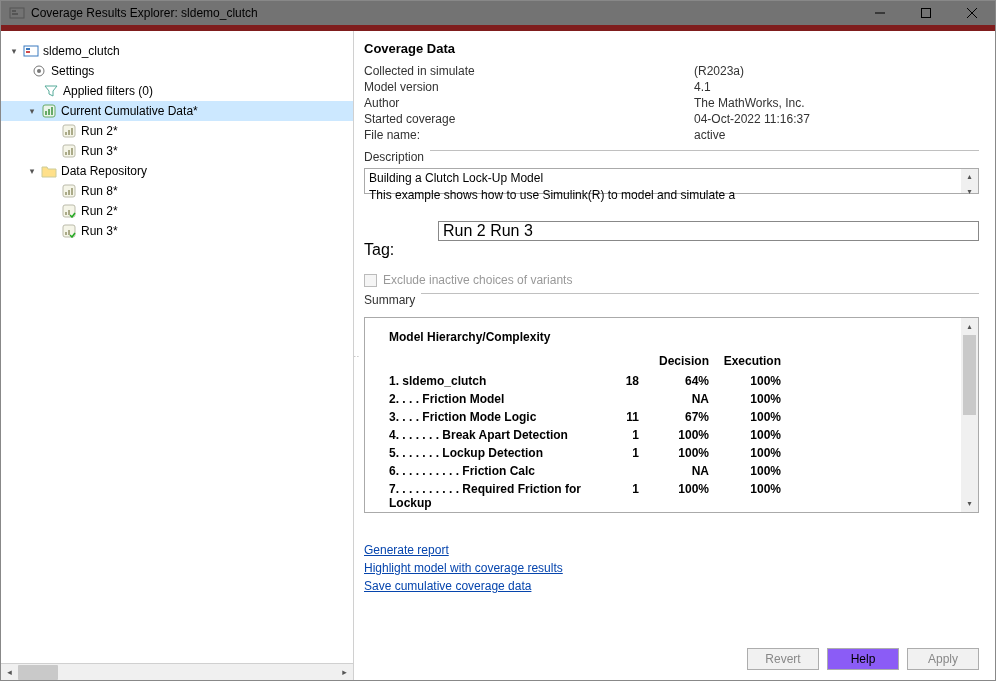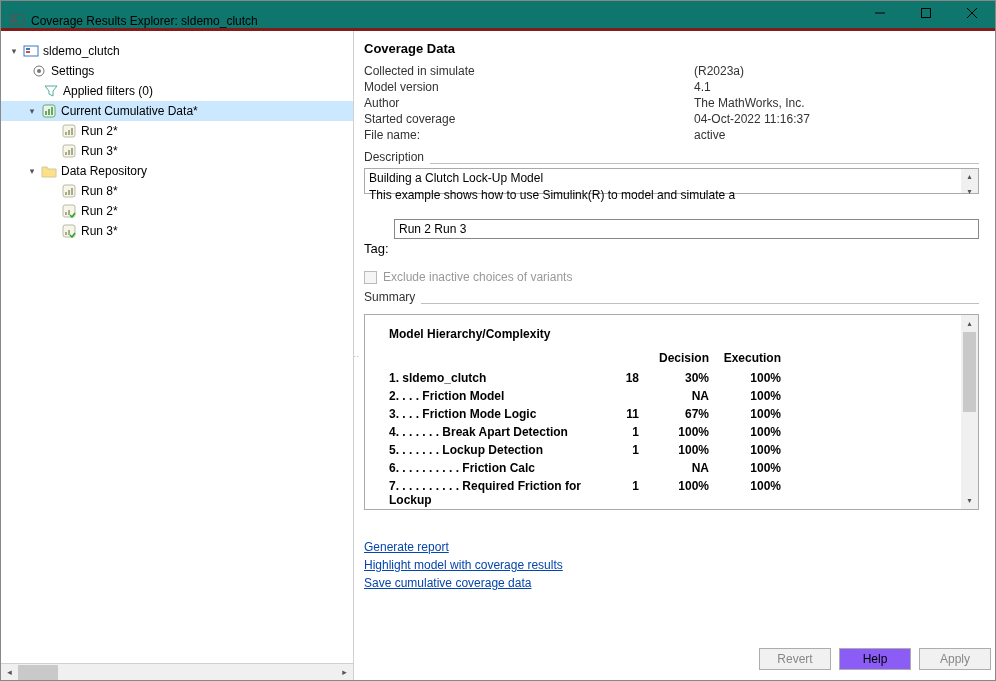--- a/index.html
+++ b/index.html
@@ -12,24 +12,24 @@
   height: 681px;
   overflow: hidden;
   border: 1px solid #888;
   display: flex;
   flex-direction: column;
 }
 
 
 .titlebar {
   height: 30px;
-  background: #0f766e;
-  border-bottom: 3px solid #7f1d1d;
+  background: #737373;
+  border-bottom: 6px solid #7f1d1d;
   display: flex;
-  align-items: flex-end;
+  align-items: center;
   padding-left: 8px;
 }
 .titlebar .app-icon {
   width: 16px; height: 16px;
   margin-right: 6px;
   display: inline-flex; align-items: center; justify-content: center;
 }
 .titlebar .title-text { font-size: 12px; }
 .titlebar .win-controls { margin-left: auto; display: flex; }
 .titlebar .win-btn {
@@ -94,21 +94,21 @@
   flex-direction: column;
   padding: 10px 16px 10px 10px;
   overflow: hidden;
   position: relative;
 }
 .section-title { font-weight: 600; font-size: 13px; margin-bottom: 8px; }
 .kv-row { display: flex; margin-bottom: 2px; font-size: 12px; }
 .kv-label { width: 330px; color: #333; }
 .kv-value { color: #333; }
 .group-label-row {
-  display: flex; align-items: flex-end; margin-top: 6px; margin-bottom: 4px;
+  display: flex; align-items: flex-start; margin-top: 6px; margin-bottom: 4px;
   font-size: 12px; color: #333;
 }
 .group-label-row .hr {
   flex: 1; height: 1px; background: #c0c0c0; margin-left: 6px;
 }
 .desc-box {
   border: 1px solid #aaa;
   background: #fff;
   height: 26px;
   font-size: 12px;
@@ -116,23 +116,23 @@
   line-height: 15px;
   position: relative;
 }
 .desc-scroll {
   position: absolute; right: 0; top: 0; bottom: 0; width: 17px;
   background: #f0f0f0;
   display: flex; flex-direction: column; align-items: center; justify-content: space-between;
 }
 .desc-scroll .arrow { height: 16px; width: 100%; display:flex; align-items:center; justify-content:center; font-size:8px; color:#555;}
 .tag-row { display:flex; align-items:center; margin-top:8px; }
-.tag-row .lbl { width: 30px; font-size:13px;margin-top:39px; }
+.tag-row .lbl { width: 30px; font-size:16px;margin-top:39px; }
 .tag-row input {
-  flex: 1; height: 20px; border: 1px solid #888; padding: 0 4px; font-size: 12px; font-family: inherit;
+  flex: 1; height: 20px; border: 1px solid #888; padding: 0 4px; font-size: 16px; font-family: inherit; margin-left: 44px;
 }
 .chk-row { display:flex; align-items:center; margin-top: 14px; color:#999; font-size:12px; }
 .chk-row .chk {
   width:13px; height:13px; border:1px solid #bbb; background:#f5f5f5; margin-right:6px;
 }
 .summary-box {
   border: 1px solid #aaa;
   margin-top: 6px;
   height: 196px;
   position: relative;
@@ -154,21 +154,21 @@
 .sum-colhead { display:flex; font-weight:600; margin-bottom:6px; }
 .sum-row { display:flex; margin-bottom:4px; }
 .sum-name { width: 210px; font-weight:600; }
 .sum-comp { width: 40px; font-weight:600; text-align:right; }
 .sum-dec { width: 70px; font-weight:600; text-align:right; padding-right:0; }
 .sum-exec { width: 72px; font-weight:600; text-align:right; }
 .sum-colhead .sum-name { font-weight:600; }
 .links { margin-top: 30px; }
 .links a { display:block; color:#0645ad; text-decoration:underline; margin-bottom:4px; font-size:12px; cursor:pointer; }
 .button-row {
-  position: absolute; bottom: 10px; right: 4px;
+  position: absolute; bottom: 10px; right: 16px;
   display:flex; gap:8px;
 }
 .button-row button {
   width: 72px; height: 22px;
   background:#8b5cf6; border:1px solid #adadad;
   font-size:12px; font-family:inherit;
 }
 .button-row button.disabled { color:#888; background:#f1f1f1; }
 .splitter-grip {
   position:absolute; left:-4px; top:50%; transform:translateY(-50%);
@@ -400,21 +400,21 @@
         <div class="sum-colhead">
           <span class="sum-name"></span>
           <span class="sum-comp"></span>
           <span class="sum-dec">Decision</span>
           <span class="sum-exec">Execution</span>
         </div>
         <div id="summary-rows">
             <div class="sum-row">
               <span class="sum-name">1. sldemo_clutch</span>
               <span class="sum-comp">18</span>
-              <span class="sum-dec">30%</span>
+              <span class="sum-dec">64%</span>
               <span class="sum-exec">100%</span>
             </div>
             <div class="sum-row">
               <span class="sum-name">2. . . . Friction Model</span>
               <span class="sum-comp"></span>
               <span class="sum-dec">NA</span>
               <span class="sum-exec">100%</span>
             </div>
             <div class="sum-row">
               <span class="sum-name">3. . . . Friction Mode Logic</span>

